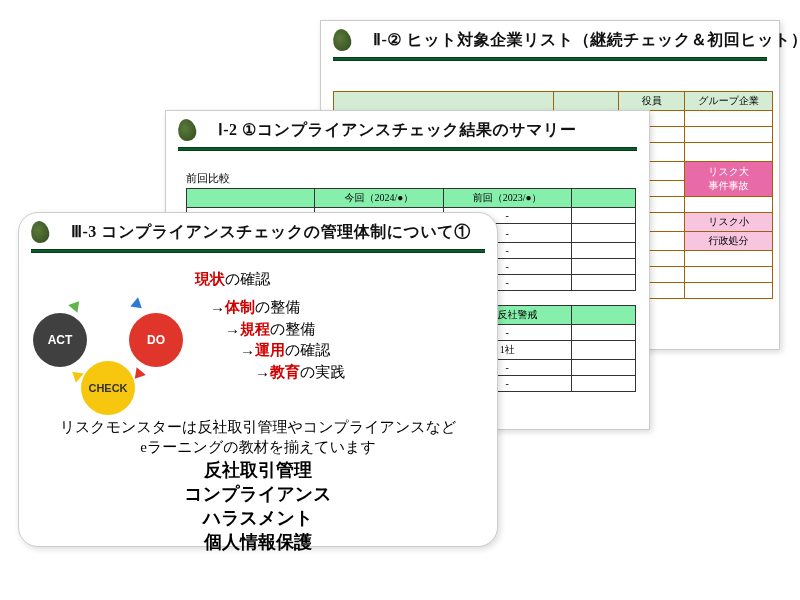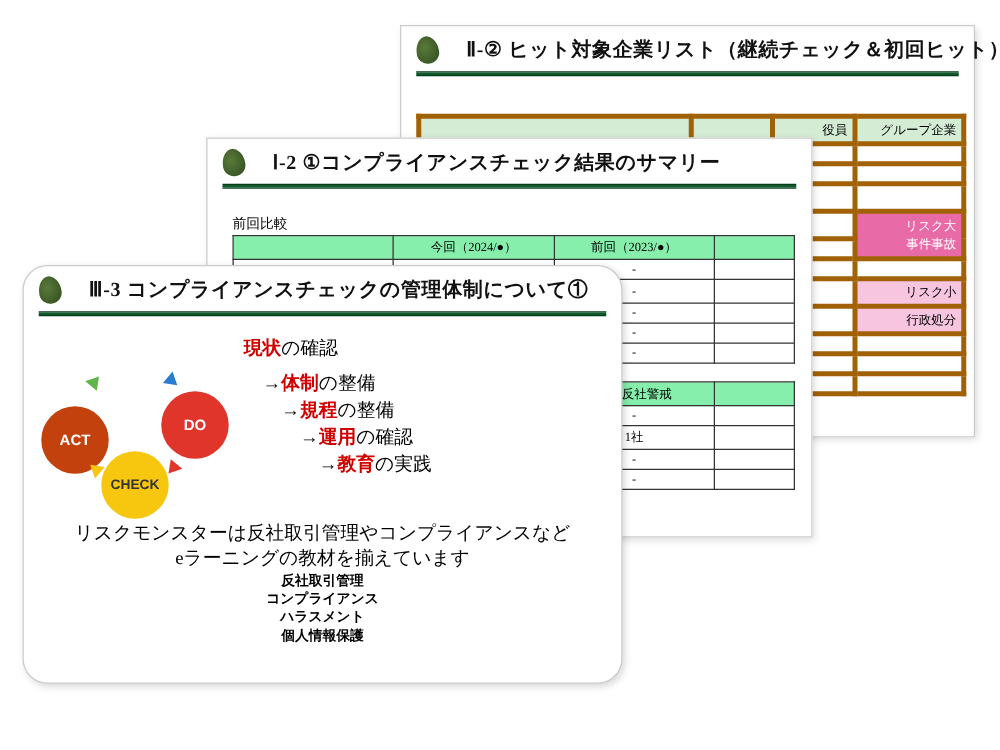--- a/index.html
+++ b/index.html
@@ -48,23 +48,23 @@
 
   
   .back-table {
     border-collapse: collapse;
     font-size: 10px;
     width: 440px;
     margin-left: 12px;
     margin-top: 30px;
   }
   .back-table th, .back-table td {
-    border: 4px solid #a16207;
+    border: 1px solid #a16207;
     padding: 2px 4px;
-    text-align: right;
+    text-align: center;
     height: 16px;
   }
   .back-table th { background: #d4ecd4; font-weight: normal; }
   .tag-pink-sm { background: #f7c5e0; }
   .tag-pink-lg { background: #e86aa6; color:#fff; }
   .tag-pink-md { background: #f7c5e0; }
 
   
   .mid-label {
     font-size: 11px; margin: 20px 0 2px 20px;
@@ -99,21 +99,21 @@
     position: absolute;
     width: 54px; height: 54px;
     border-radius: 50%;
     display: flex; align-items: center; justify-content: center;
     font-family: Arial, sans-serif;
     font-weight: bold; font-size: 12px; color: #fff;
   }
   .c-plan  { background: #2a7bd1; left: 48px; top: 0; }
   .c-do    { background: #e0352b; left: 96px; top: 48px; }
   .c-check { background: #f7c70f; left: 48px; top: 96px; color:#333; font-size:11px;}
-  .c-act   { background: #c2410c; left: 0;   top: 60px; }
+  .c-act   { background: #404040; left: 0;   top: 48px; }
   .arrow {
     position: absolute;
     width: 0; height: 0;
     border-style: solid;
   }
   .a1 { left:100px; top:34px; border-width:6px 0 6px 10px; border-color: transparent transparent transparent #2a7bd1; transform: rotate(40deg);}
   .a2 { left:100px; top:104px; border-width:6px 0 6px 10px; border-color: transparent transparent transparent #e0352b; transform: rotate(130deg);}
   .a3 { left:38px; top:104px; border-width:6px 0 6px 10px; border-color: transparent transparent transparent #f7c70f; transform: rotate(220deg);}
   .a4 { left:38px; top:34px; border-width:6px 0 6px 10px; border-color: transparent transparent transparent #5fb54a; transform: rotate(310deg);}
 
@@ -126,21 +126,21 @@
   .checklist .hl { color: #d00000; font-weight: bold; }
   .checklist .row { white-space: pre; }
 
   .front-text {
     text-align: center;
     font-family: "Yu Mincho", serif;
     font-size: 15px;
     line-height: 1.35;
     margin-top: 2px;
   }
-  .front-text .bold { font-weight: bold; font-size: 11px; }
+  .front-text .bold { font-weight: bold; font-size: 18px; }
 </style>
 </head>
 <body>
 
 <div class="slide slide-back">
   <div class="slide-header">
     <div class="leaf"></div>
     <div class="slide-title">Ⅱ-② ヒット対象企業リスト（継続チェック＆初回ヒット）</div>
   </div>
   <div class="green-rule"></div>

